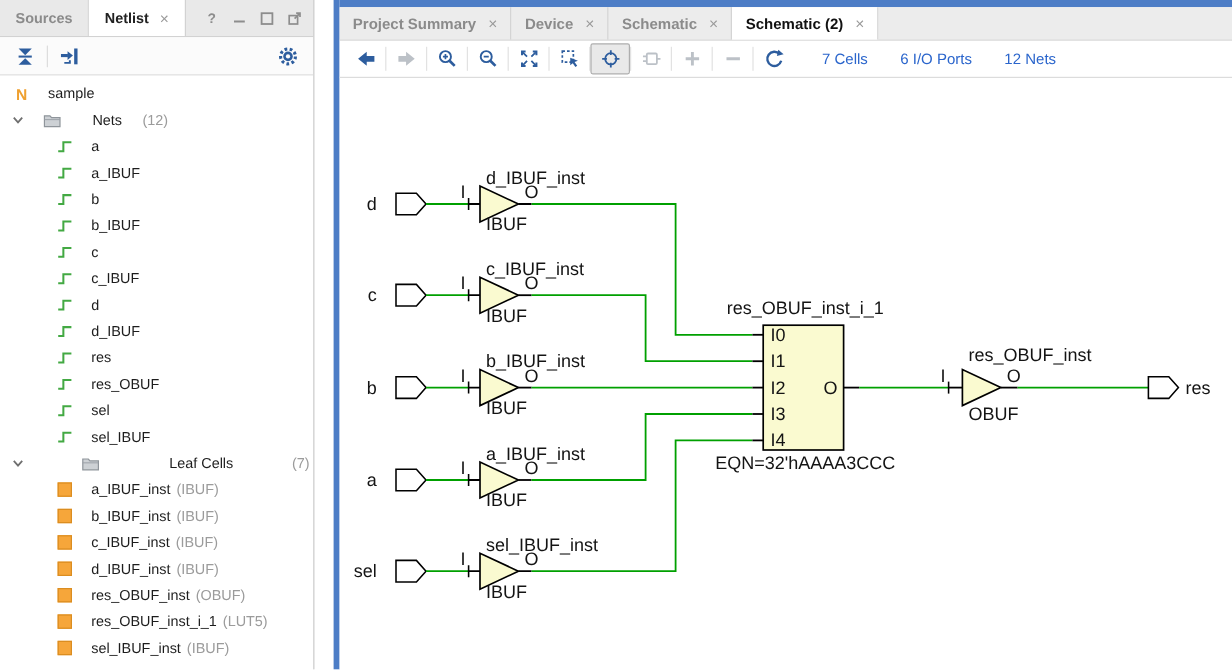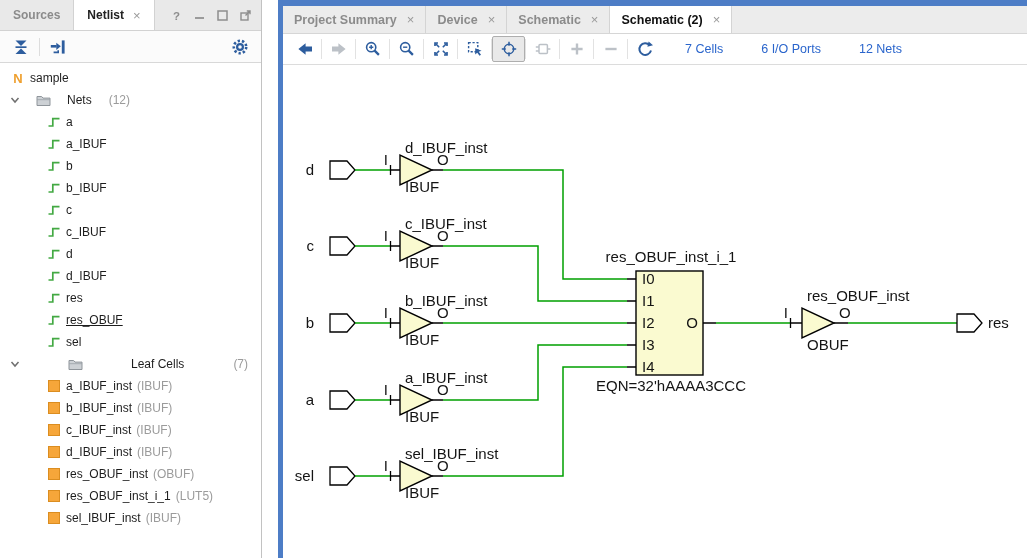--- a/index.html
+++ b/index.html
@@ -20,21 +20,21 @@
   .tclose{color:#9a9a9a;font-weight:normal;font-size:13px;line-height:1;}
   .win-controls{margin-left:auto;display:flex;align-items:center;gap:9px;padding-right:9px;}
   .wctl{display:flex;align-items:center;justify-content:center;width:14px;height:14px;}
   .lp-toolbar{height:31px;flex:0 0 auto;border-bottom:1px solid #d8d8d8;background:#fbfbfb;
     display:flex;align-items:center;padding:0 9px;}
   .tb-ic{display:flex;align-items:center;justify-content:center;width:24px;height:24px;}
   .tb-ic.right{margin-left:auto;}
   .vsep{width:1px;height:18px;background:#ddd;margin:0 6px;}
   .tree{flex:1;background:#fff;padding-top:4px;overflow:hidden;}
   .trow{height:22px;display:flex;align-items:center;font-size:12px;color:#1d1d1d;white-space:nowrap;}
-  .trow .lbl{margin-left:4px;}
+  .trow .lbl{margin-left:14px;}
   .suffix{color:#9b9b9b;margin-left:5px;}
   .chev{width:17px;display:flex;align-items:center;justify-content:center;flex:0 0 auto;}
   .tico{width:16px;display:flex;align-items:center;justify-content:center;flex:0 0 auto;}
   .nico{color:#efa02f;font-weight:bold;font-size:13px;}
   .cellico{display:inline-block;width:12px;height:12px;background:#f6a63a;border:1px solid #db8d20;box-sizing:border-box;}
 
   
   #right-panel{position:absolute;left:278px;top:0;width:749px;height:558px;
     border-left:5px solid #4d7dc6;box-sizing:border-box;background:#fff;
     display:flex;flex-direction:column;}
@@ -43,21 +43,21 @@
     display:flex;align-items:stretch;flex:0 0 auto;}
   .rp-tab{display:flex;align-items:center;gap:10px;padding:0 11px;font-size:12.5px;
     font-weight:bold;color:#8b8b8b;border-right:1px solid #d4d4d4;cursor:default;}
   .rp-tab.active{background:#fff;color:#111;}
   .rp-toolbar{height:30px;flex:0 0 auto;border-bottom:1px solid #dcdcdc;background:#fff;
     display:flex;align-items:center;padding-left:5px;}
   .rt-icons{display:flex;align-items:center;}
   .tbtn{width:33px;height:26px;display:flex;align-items:center;justify-content:center;box-sizing:border-box;}
   .tbtn.sel{background:#e9e9e9;border:1px solid #aeaeae;border-radius:2px;}
   .tsep{width:1px;height:20px;background:#e2e2e2;}
-  .stats{display:flex;gap:38px;margin-left:24px;font-size:12.5px;color:#2a65cc;}
+  .stats{display:flex;gap:27px;margin-left:24px;font-size:12.5px;color:#2a65cc;}
   .canvas{flex:1;position:relative;background:#fff;}
   #schem{position:absolute;left:0;top:0;}
   #schem text{font-family:"Liberation Sans",sans-serif;font-size:15px;fill:#141414;}
 </style>
 </head>
 <body>
 
 <div id="app">
 
   <section id="left-panel">
@@ -207,35 +207,43 @@
           <span class="lbl">d_IBUF</span>
         </div>
         <div class="trow" style="padding-left: 46px;">
           <span class="tico">
             <svg width="14" height="14" viewBox="0 0 14 14">
               <path d="M1.5 11h4.3V3.6H12.5" fill="none" stroke="#43a943" stroke-width="1.7"></path>
             </svg>
           </span>
           <span class="lbl">res</span>
         </div>
-        <div class="trow" style="padding-left: 46px; text-decoration: underline;">
+        <div class="trow" style="padding-left: 46px;">
           <span class="tico">
             <svg width="14" height="14" viewBox="0 0 14 14">
               <path d="M1.5 11h4.3V3.6H12.5" fill="none" stroke="#43a943" stroke-width="1.7"></path>
             </svg>
           </span>
           <span class="lbl">res_OBUF</span>
         </div>
         <div class="trow" style="padding-left: 46px;">
           <span class="tico">
             <svg width="14" height="14" viewBox="0 0 14 14">
               <path d="M1.5 11h4.3V3.6H12.5" fill="none" stroke="#43a943" stroke-width="1.7"></path>
             </svg>
           </span>
           <span class="lbl">sel</span>
+        </div>
+        <div class="trow" style="padding-left: 46px;">
+          <span class="tico">
+            <svg width="14" height="14" viewBox="0 0 14 14">
+              <path d="M1.5 11h4.3V3.6H12.5" fill="none" stroke="#43a943" stroke-width="1.7"></path>
+            </svg>
+          </span>
+          <span class="lbl">sel_IBUF</span>
         </div>
         <div class="trow" style="padding-left: 6px; gap: 44px;">
           <span class="chev">
             <svg width="14" height="14" viewBox="0 0 14 14">
               <path d="M3.5 5l3.5 4 3.5-4" fill="none" stroke="#6f6f6f" stroke-width="1.5"></path>
             </svg>
           </span>
           <span class="tico">
             <svg width="15" height="13" viewBox="0 0 15 13">
               <path d="M1 2.5h4.6L7 4.1h7v7.4H1z" fill="#cdd1d5" stroke="#8f959b" stroke-width="1"></path>

